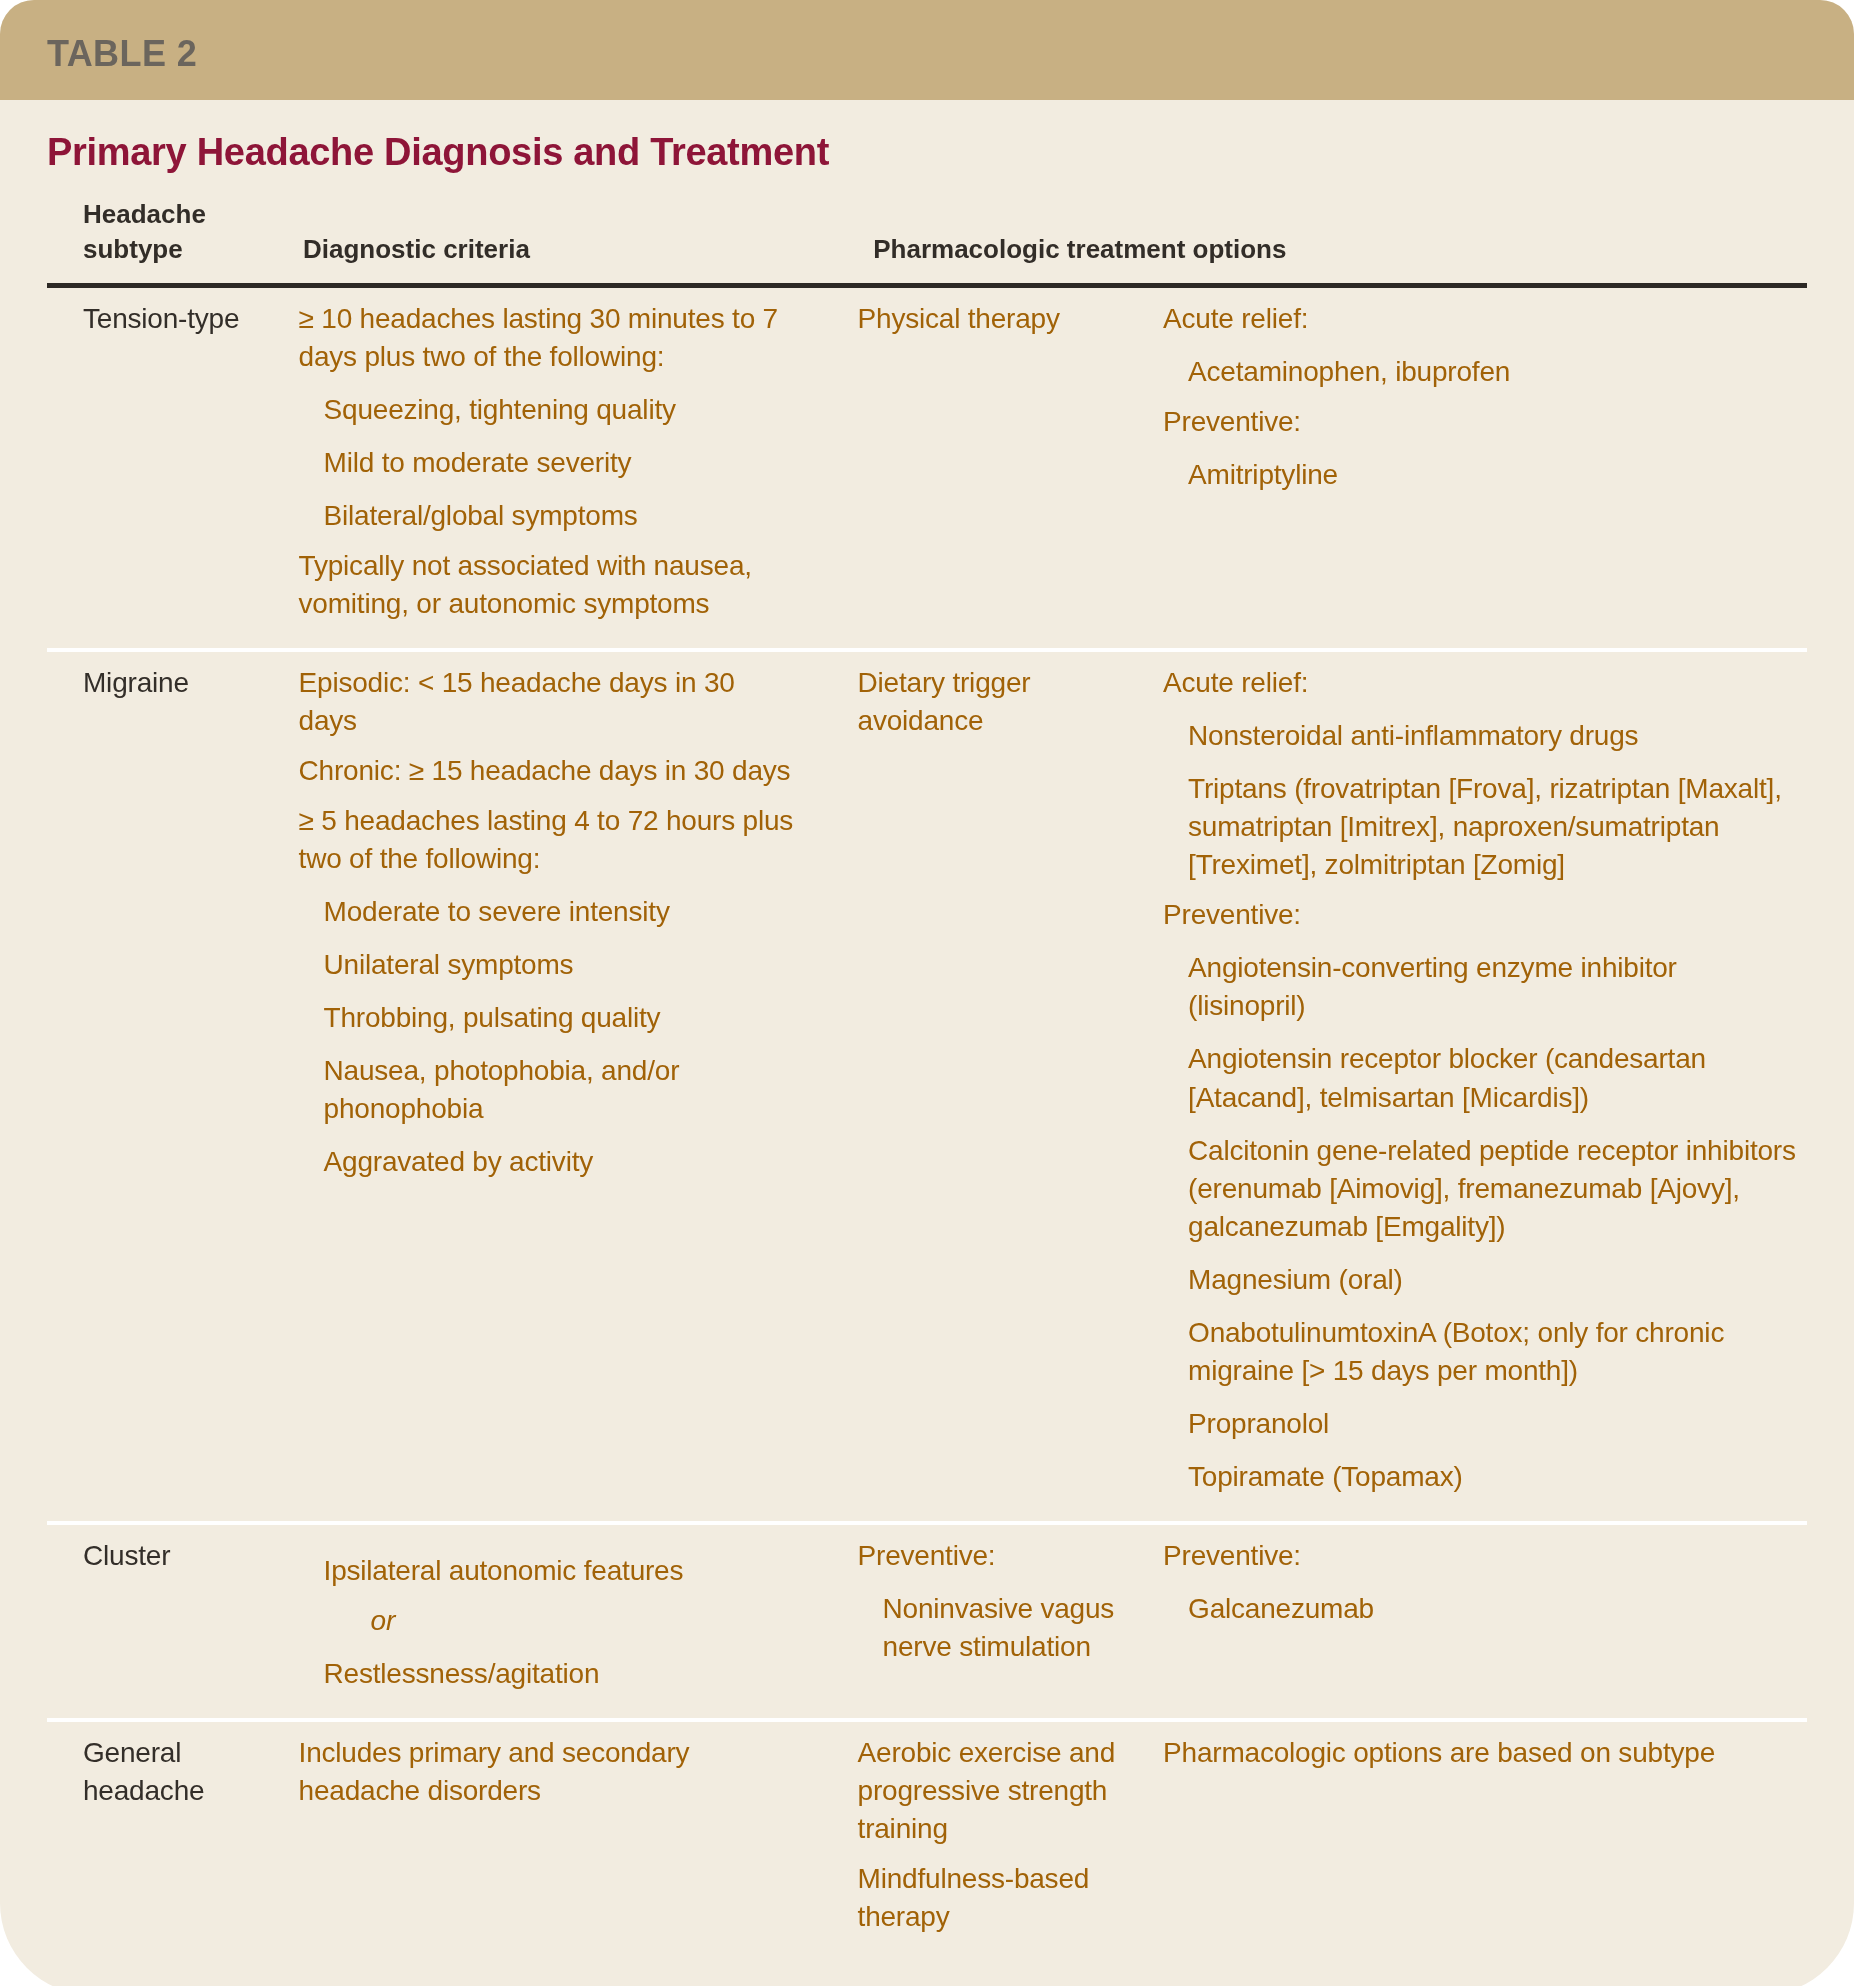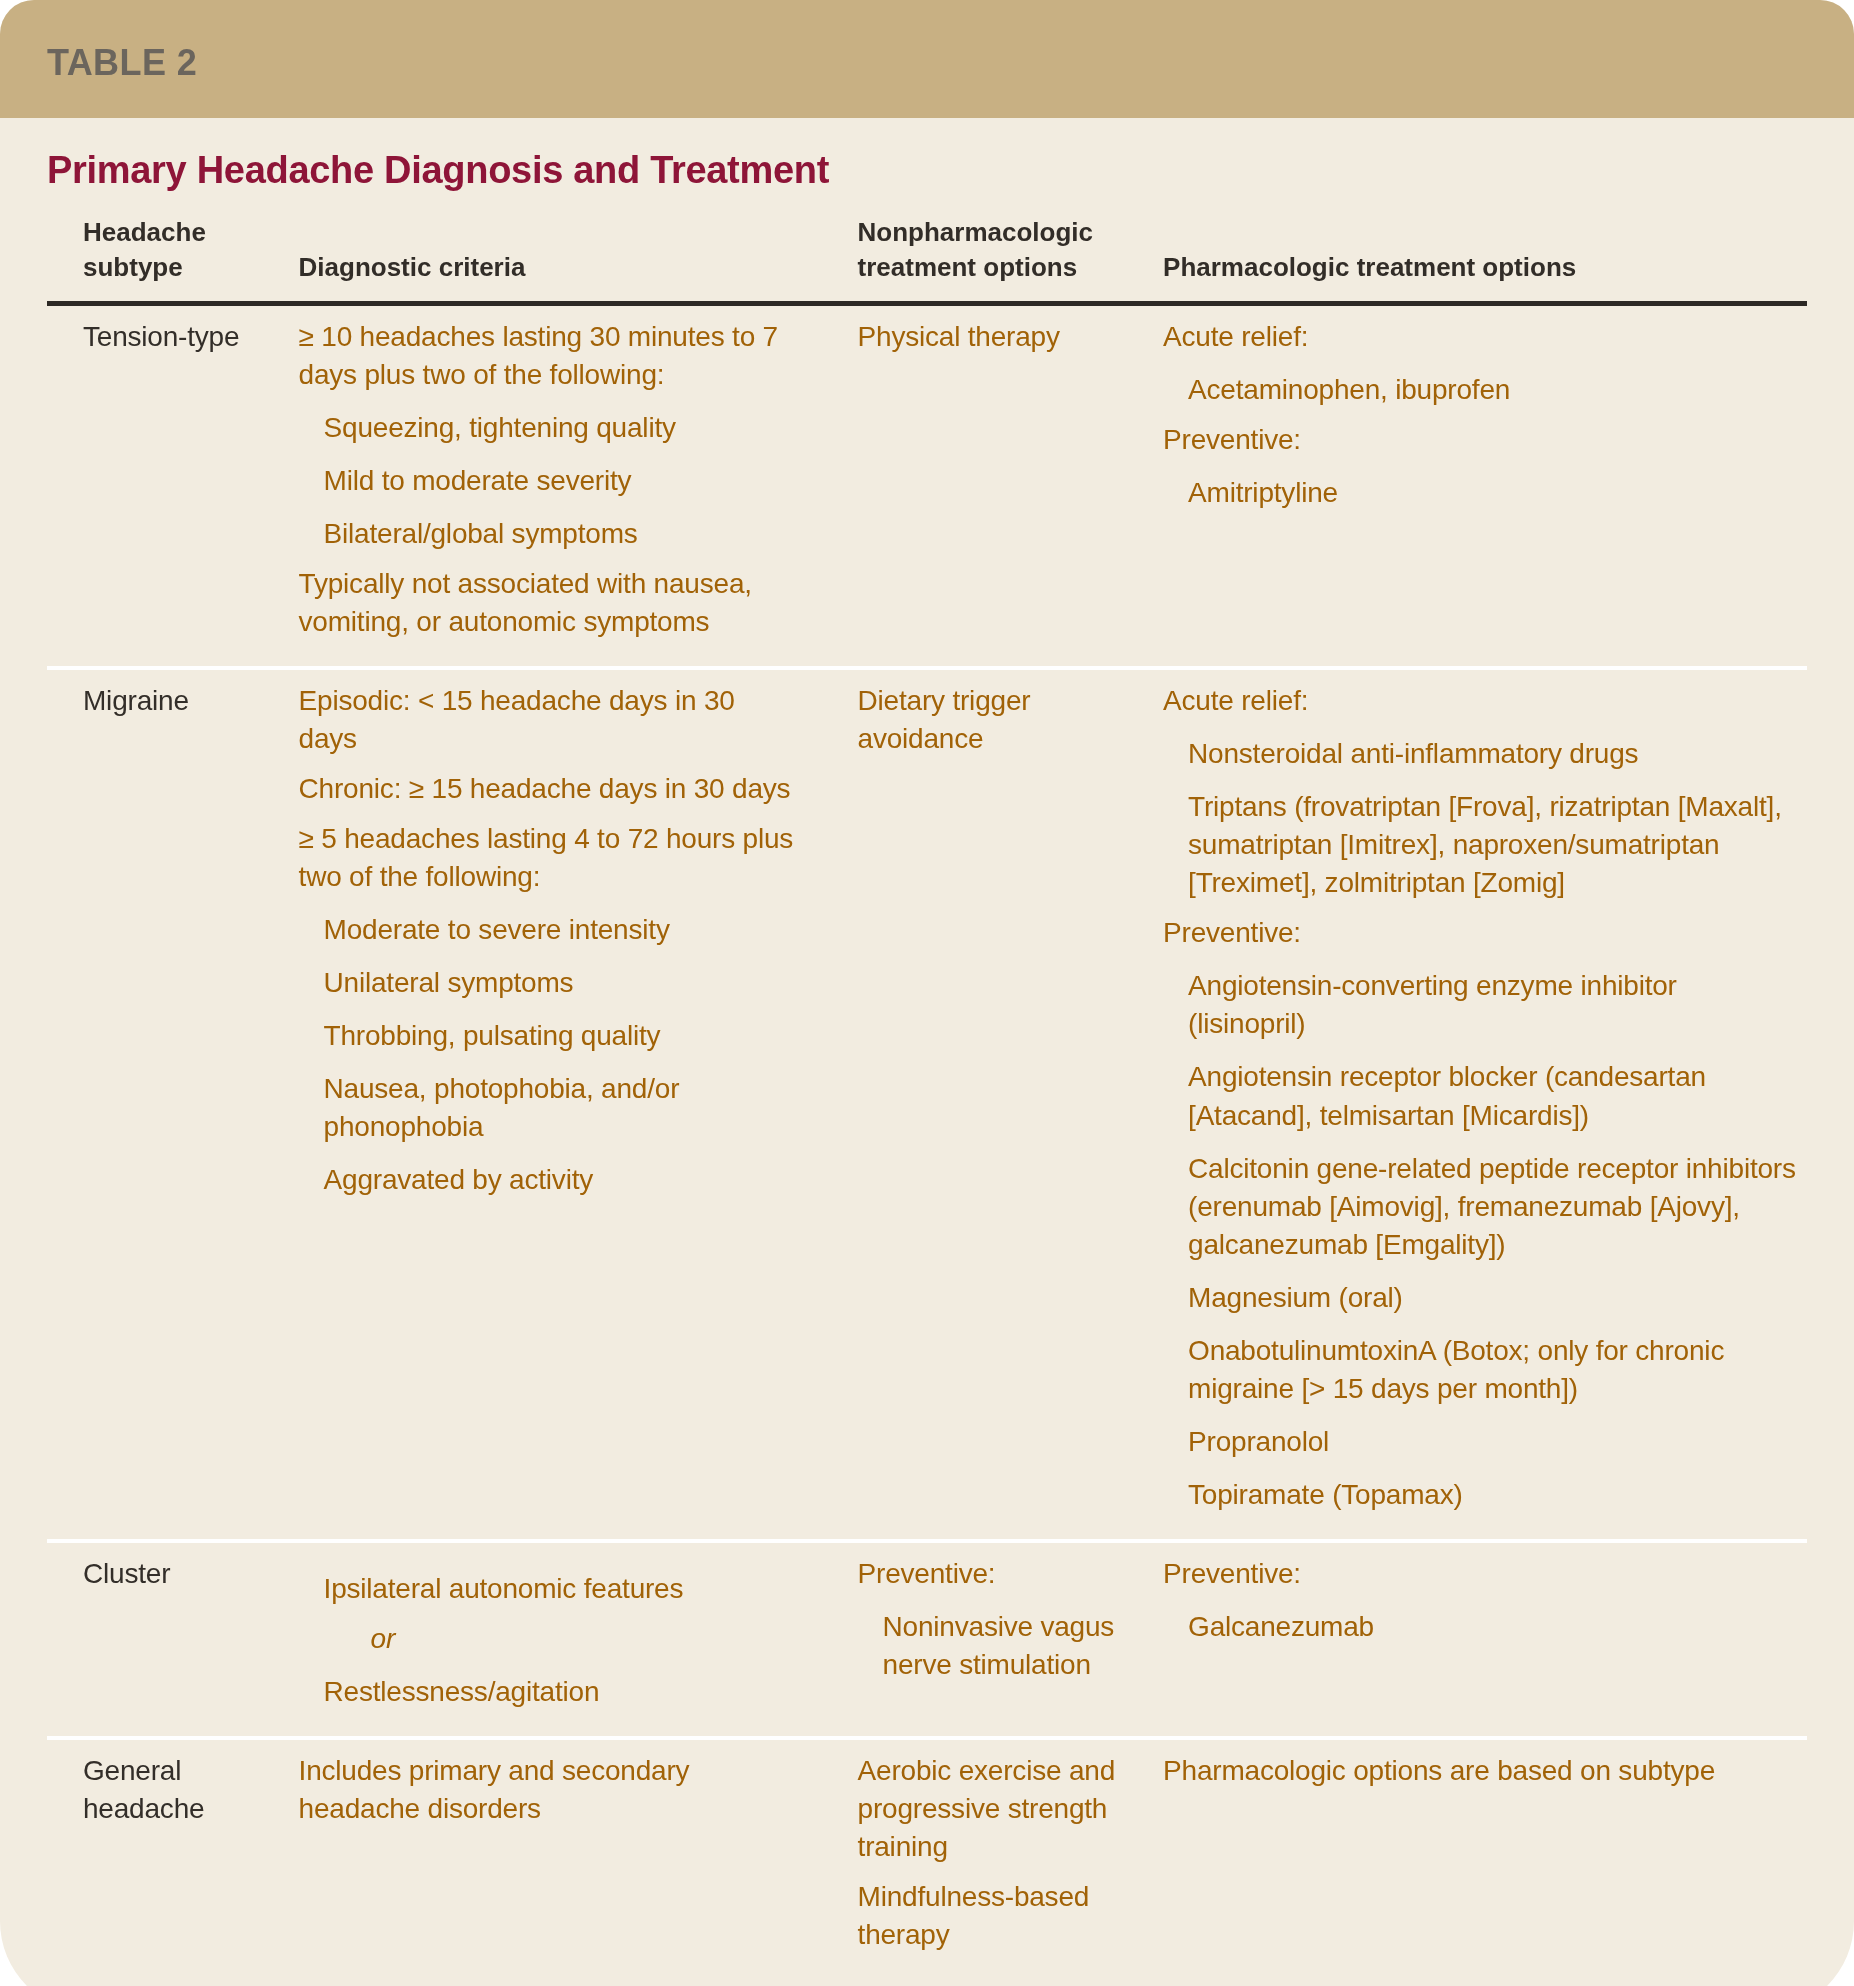--- a/index.html
+++ b/index.html
@@ -15,21 +15,21 @@
   }
   .card {
     width: 1854px;
     min-height: 1986px;
     background: #f2ece0;
     border-radius: 34px 34px 92px 92px;
     overflow: hidden;
     box-sizing: border-box;
   }
   .card-header {
-    height: 118px;
+    height: 100px;
     background: #c8b083;
     display: flex;
     align-items: center;
     padding: 8.4px 47px 0 47px;
     box-sizing: border-box;
   }
   .table-label {
     font-size: 36px;
     font-weight: 700;
     color: #6b655d;
@@ -99,21 +99,20 @@
       <span class="table-label">TABLE 2</span>
     </div>
 
     <div class="card-body">
 
       <h1 class="title">Primary Headache Diagnosis and Treatment</h1>
 
       <div class="thead">
         <div class="col col1 th">Headache subtype</div>
         <div class="col col2 th">Diagnostic criteria</div>
-        <div class="col col3 th">Nonpharmacologic treatment options</div>
         <div class="col col4 th">Pharmacologic treatment options</div>
       </div>
 
       <div class="trow">
         <div class="col col1 subtype">Tension-type</div>
         <div class="col col2">
             <p class="para indent-0">≥ 10 headaches lasting 30 minutes to 7 days plus two of the following:</p>
             <p class="para indent-1">Squeezing, tightening quality</p>
             <p class="para indent-1">Mild to moderate severity</p>
             <p class="para indent-1">Bilateral/global symptoms</p>

